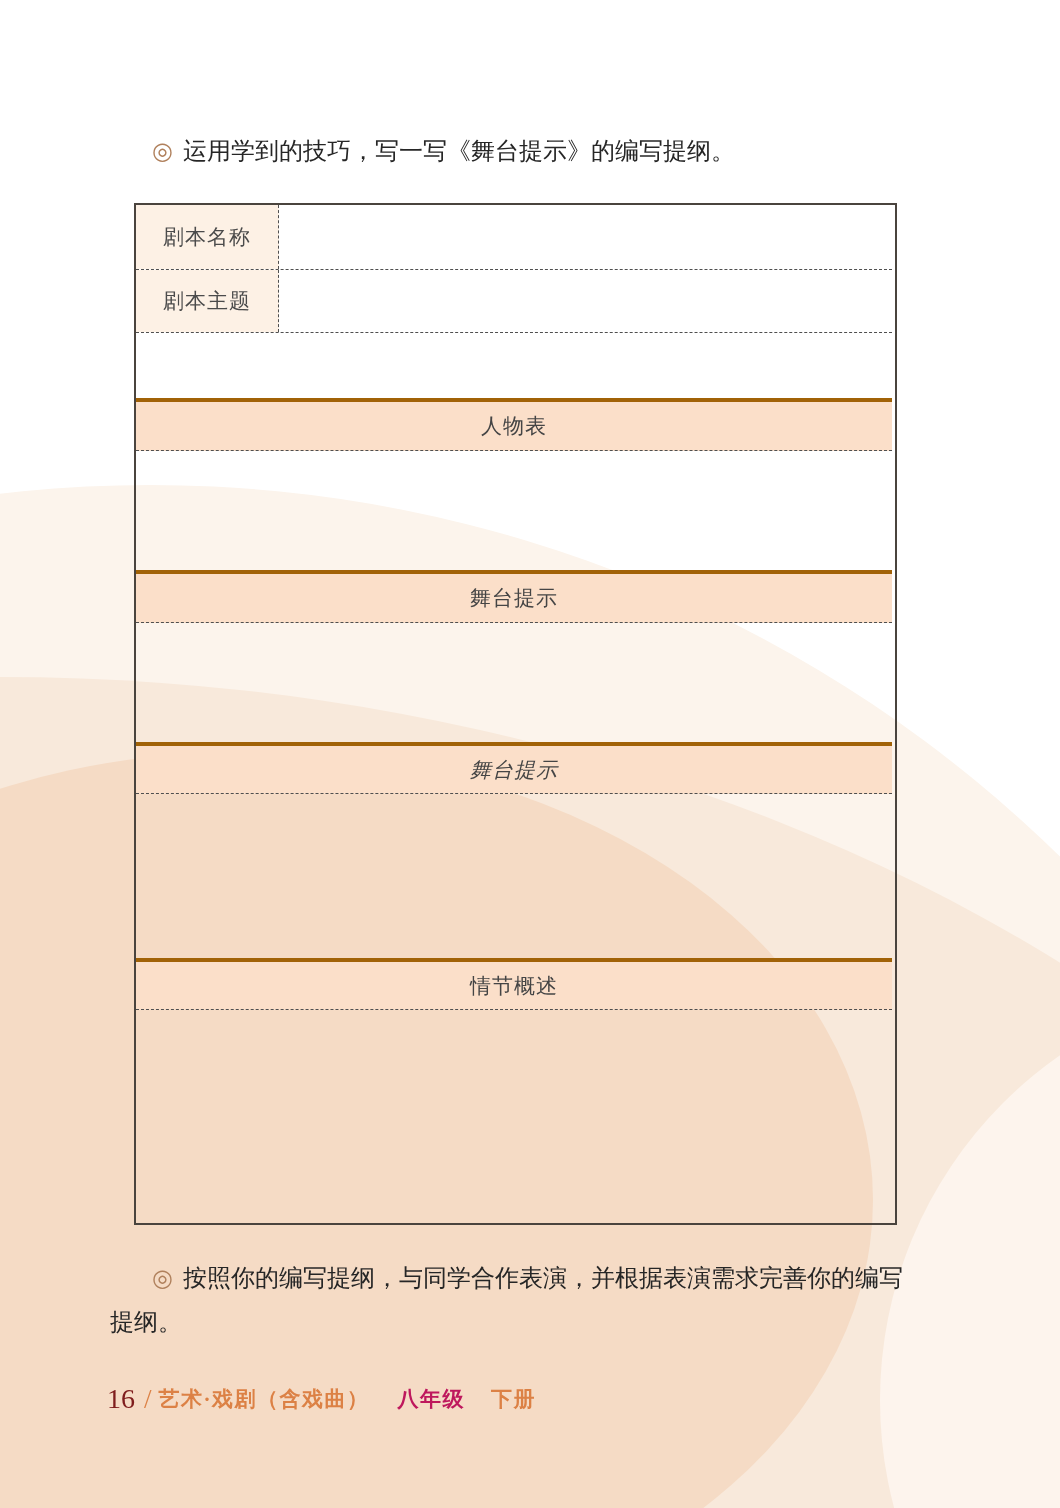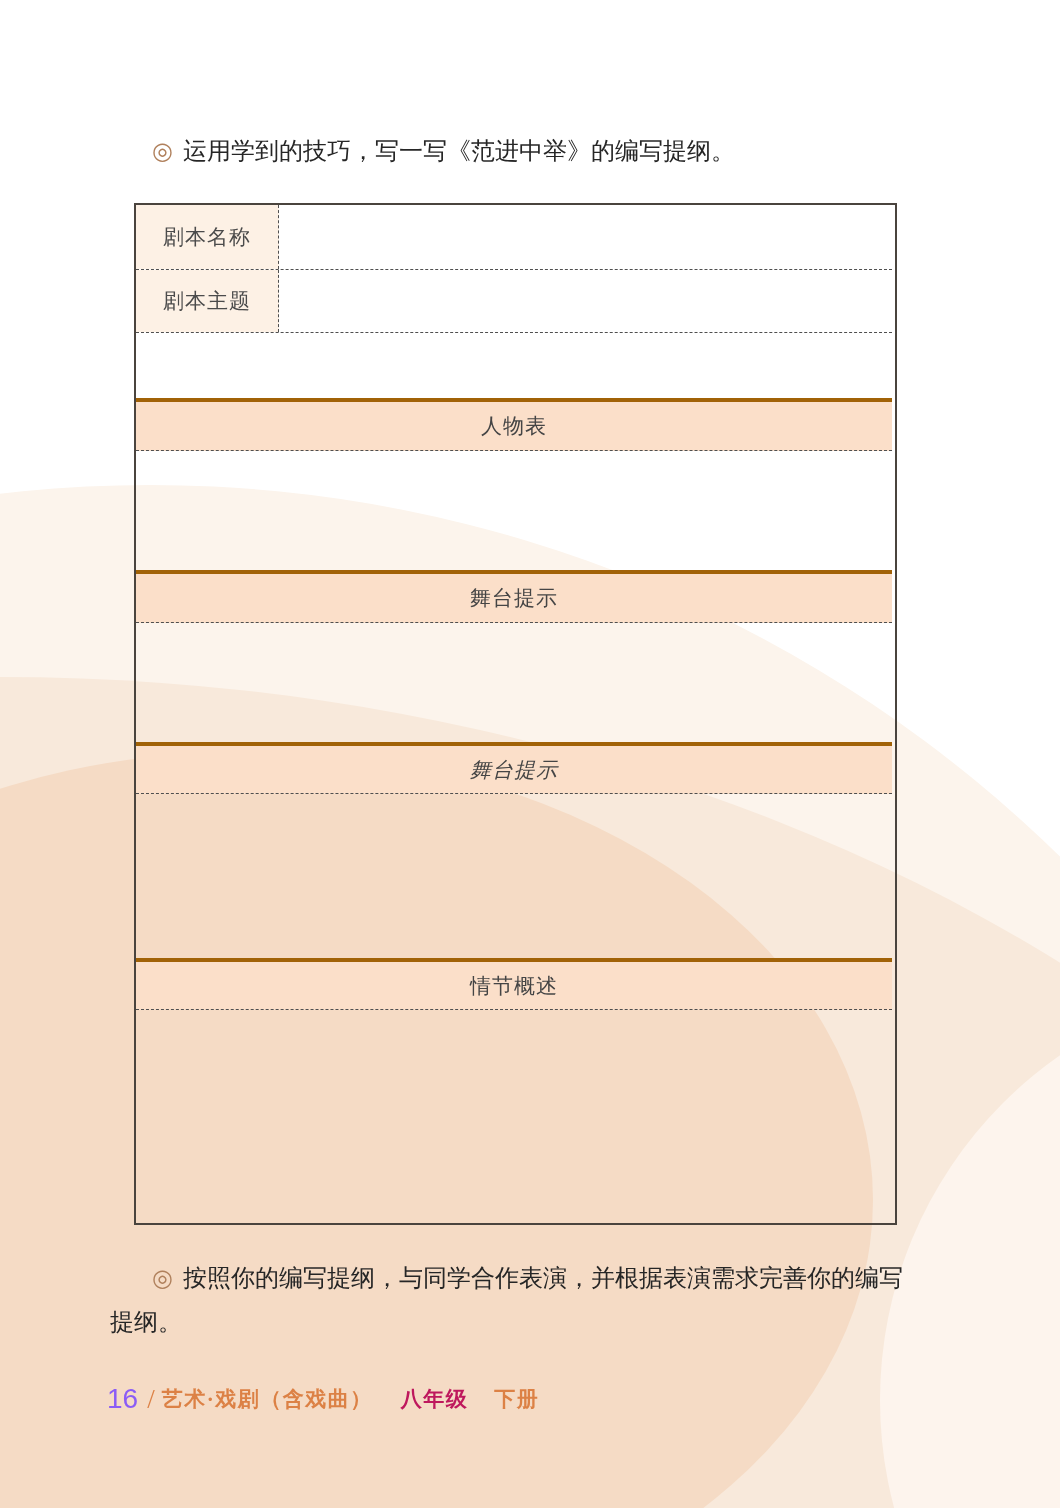--- a/index.html
+++ b/index.html
@@ -73,22 +73,22 @@
     position:absolute;left:110px;top:1256px;width:848px;
     font-size:24px;line-height:44px;color:#262626;
   }
   .practice .ln1{padding-left:42px;}
 
   .footer{
     position:absolute;left:107px;top:1383px;
     display:flex;align-items:center;
   }
   .footer .pagenum{
-    font-family:Liberation Sans, sans-serif;
-    font-size:28px;color:#8b5cf6;
+    font-family:Liberation Serif, serif;
+    font-size:28px;color:#7f1d1d;
   }
   .footer .slash{
     color:#dc8145;font-size:27px;margin:0 7px 0 9px;font-weight:400;
   }
   .footer .booktitle{
     color:#dc8145;font-weight:bold;font-size:21px;letter-spacing:1.5px;
   }
   .footer .grade{
     color:#be185d;font-weight:bold;font-size:21px;letter-spacing:1.5px;margin-left:28px;
   }
@@ -100,21 +100,21 @@
 <body>
 
 <div class="page">
 
   <div class="bg-shape e1"></div>
   <div class="bg-shape e2"></div>
   <div class="bg-shape e4"></div>
   <div class="bg-shape e3"></div>
 
   <div class="intro">
-    <span class="bullet">◎</span><span>运用学到的技巧，写一写《范进中举》的编写提纲。</span>
+    <span class="bullet">◎</span><span>运用学到的技巧，写一写《舞台提示》的编写提纲。</span>
   </div>
 
   <div class="outline-table">
 
     <div class="band row1">
       <div class="label-cell">剧本名称</div>
       <div class="value-cell"></div>
     </div>
 
     <div class="band row2">

